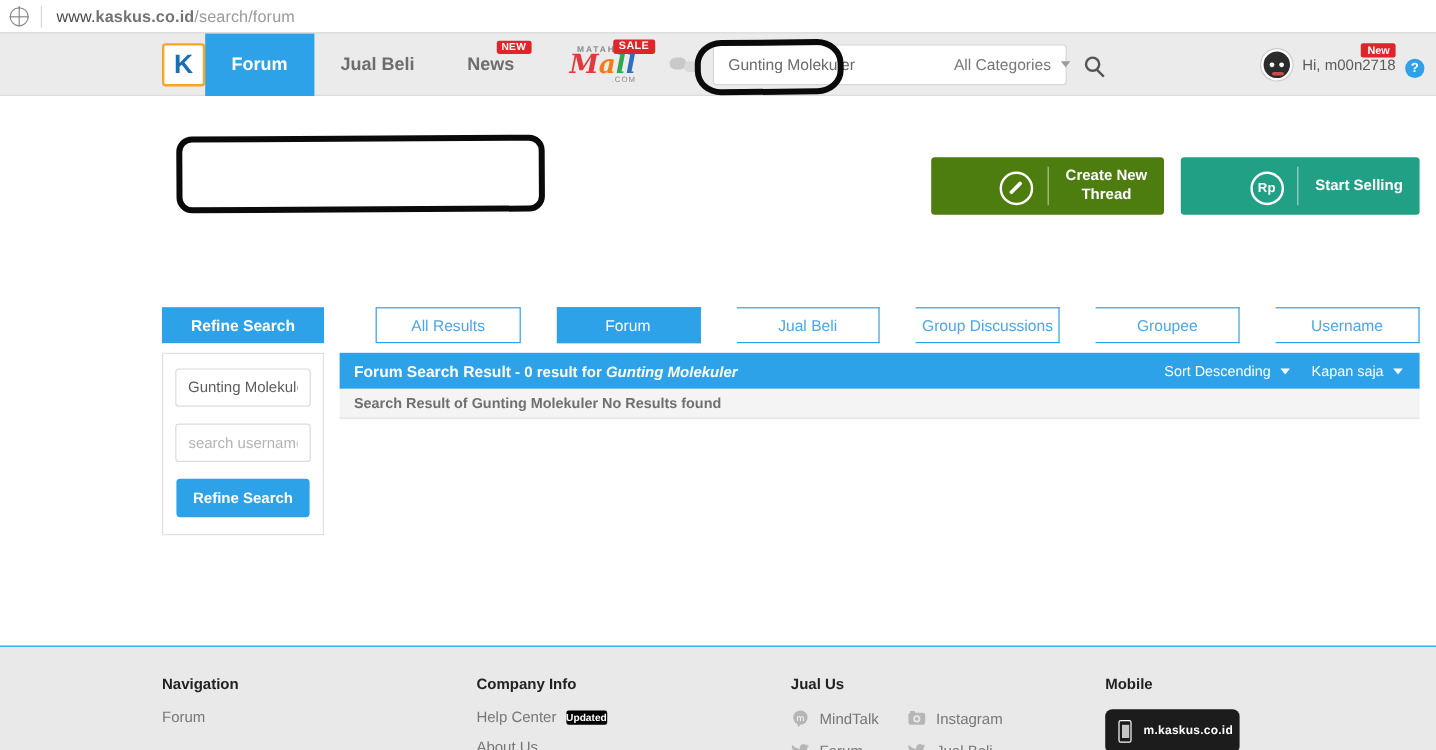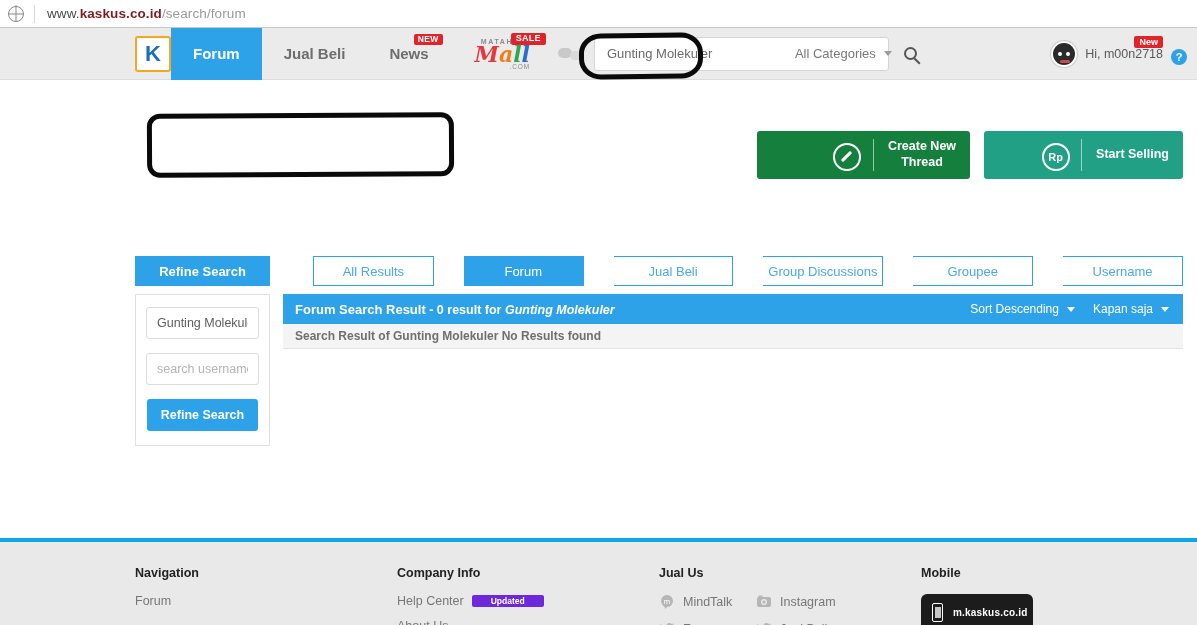--- a/index.html
+++ b/index.html
@@ -24,21 +24,21 @@
   .globe-icon::before {
     content: ""; position: absolute; left: 50%; top: -1.4px; bottom: -1.4px;
     width: 0; border-left: 1.4px solid #8a8a8a; transform: translateX(-50%);
   }
   .globe-icon::after {
     content: ""; position: absolute; top: 50%; left: -1.4px; right: -1.4px;
     height: 0; border-top: 1.4px solid #8a8a8a; transform: translateY(-50%);
   }
   .url-divider { width: 1px; height: 18px; background: #d6d6d6; margin-right: 12px; }
   .url-text { font-size: 13.5px; color: #9a9a9a; letter-spacing: .1px; }
-  .url-text b { color: #7f1d1d; font-weight: 700; }
+  .url-text b { color: #737373; font-weight: 700; }
   .url-text .dom { color: #4a4a4a; font-weight: 400; }
 
   
   .site-header {
     height: 52px; background: #ebebeb;
     display: flex; align-items: center;
     position: relative;
     border-bottom: 1px solid #dcdcdc;
   }
   .logo-box {
@@ -158,21 +158,21 @@
   .page { position: relative; height: 458px; background: #fff; }
 
   .actions {
     position: absolute; right: 14px; top: 51px;
     display: flex; gap: 14px;
   }
   .action-btn {
     display: flex; align-items: center; height: 48px;
     border-radius: 3px; color: #fff; cursor: pointer;
   }
-  .action-btn.blue { background: #15803d; padding-left: 19px; }
+  .action-btn.blue { background: #4d7c0f; }
   .action-btn.teal { background: #22a085; }
   .act-icon {
     width: 52px; display: flex; align-items: flex-end; justify-content: center;
     border-right: 1px solid rgba(255,255,255,.55); height: 32px; margin-left: 46px;
   }
   .circ {
     width: 28px; height: 28px; border-radius: 50%; border: 2px solid #fff;
     display: flex; align-items: center; justify-content: center;
     font-size: 11px; font-weight: 700; color: #fff;
   }
@@ -256,32 +256,32 @@
   }
   .annot-result {
     left: 277px; top: 209px; width: 307px; height: 64px;
     border: 5px solid #0a0a0a; border-radius: 13px;
     transform: rotate(-0.3deg);
   }
 
   
   .footer {
     position: absolute; left: 0; top: 538px; width: 1197px; height: 87px;
-    background: #e9e9e9; border-top: 4px solid #0ea5e9;
+    background: #e9e9e9; border-top: 1px solid #0ea5e9;
   }
   .footer-inner { display: flex; padding: 24px 0 0 135px; gap: 0; }
   .f-col { flex: none; }
   .f-col.nav { width: 262px; }
   .f-col.company { width: 262px; }
   .f-col.find { width: 262px; }
   .f-title { font-size: 12.5px; font-weight: 700; color: #222; margin-bottom: 14px; }
   .f-link { font-size: 12.5px; color: #777; margin-bottom: 11px; display: flex; align-items: center; gap: 8px; }
   .badge-updated {
-    background: #6d28d9; color: #fff; font-size: 8.5px; font-weight: 700;
-    padding: 2px 19px; border-radius: 2px; line-height: 1; text-align: center;
+    background: #000000; color: #fff; font-size: 8.5px; font-weight: 700;
+    padding: 2px 0; border-radius: 2px; line-height: 1; text-align: center;
   }
   .find-grid { display: flex; flex-wrap: wrap; }
   .find-item { width: 97px; display: flex; align-items: center; gap: 8px; margin-bottom: 11px; font-size: 12.5px; color: #777; }
   .soc { width: 16px; height: 16px; flex: none; color: #b6b6b6; }
   .mobile-btn {
     display: flex; align-items: center; gap: 10px;
     background: #1c1c1c; color: #fff; border-radius: 6px;
     padding: 9px 14px 9px 11px; width: 112px; margin-bottom: 8px;
   }
   .mobile-btn .phone {

